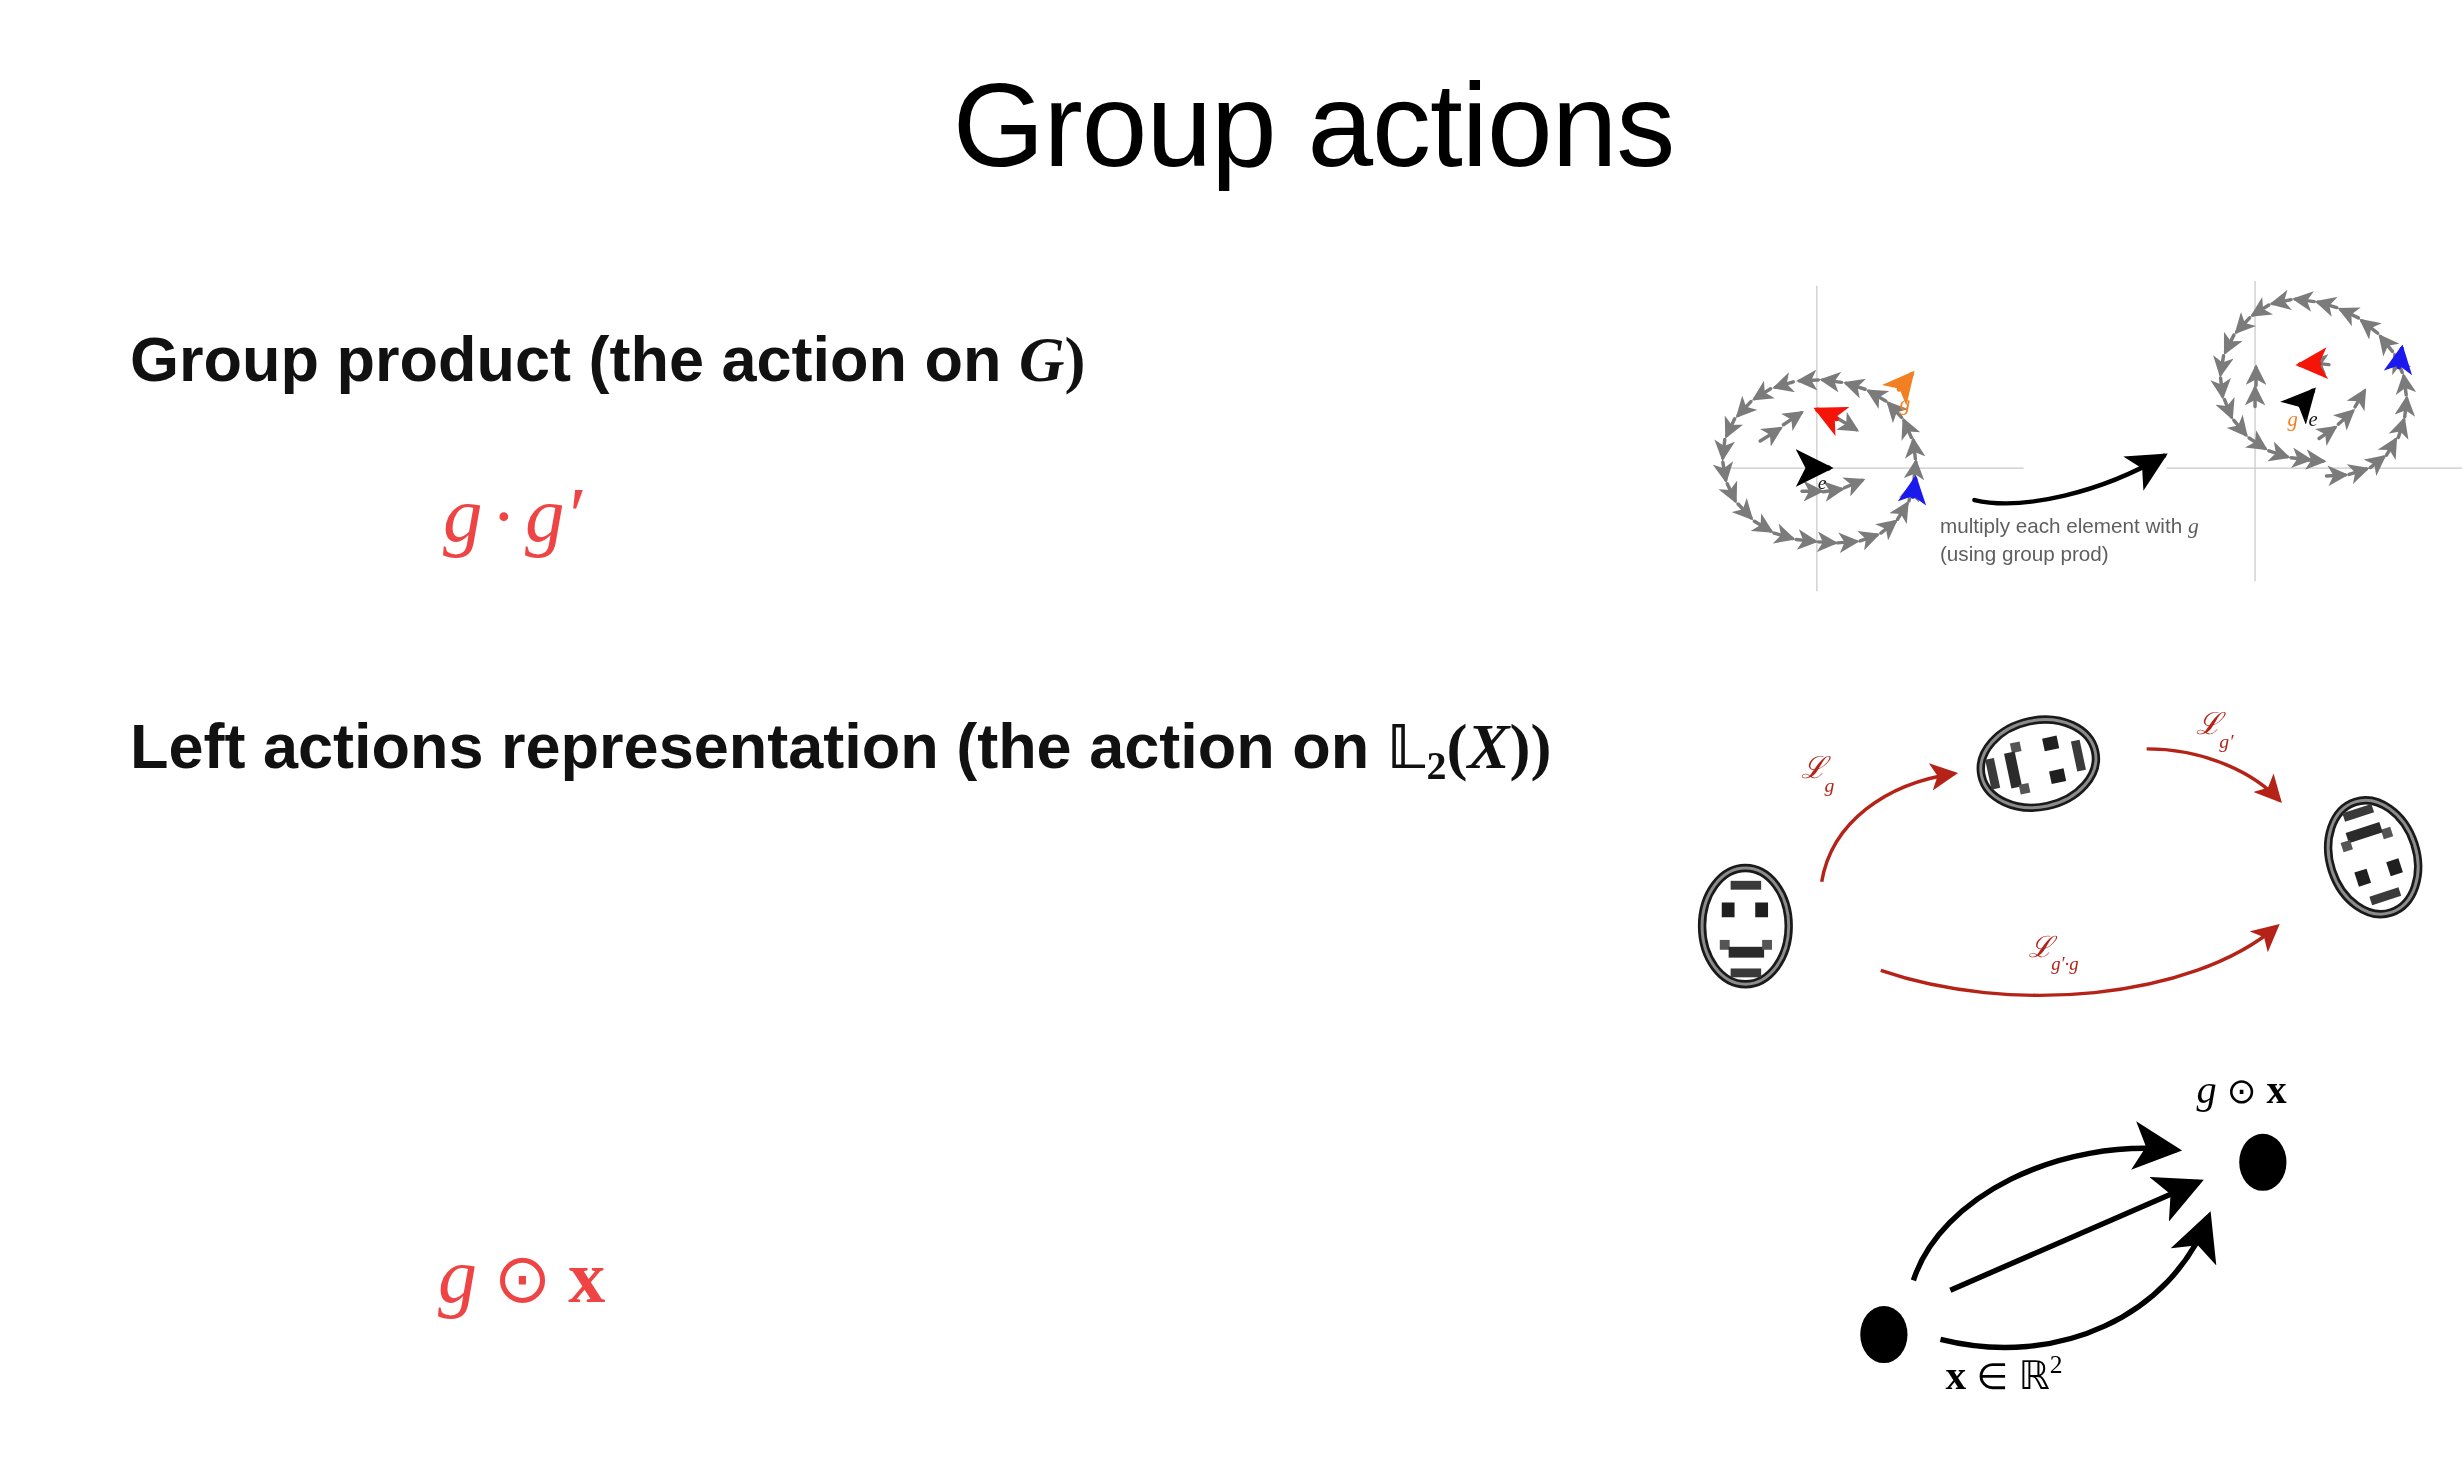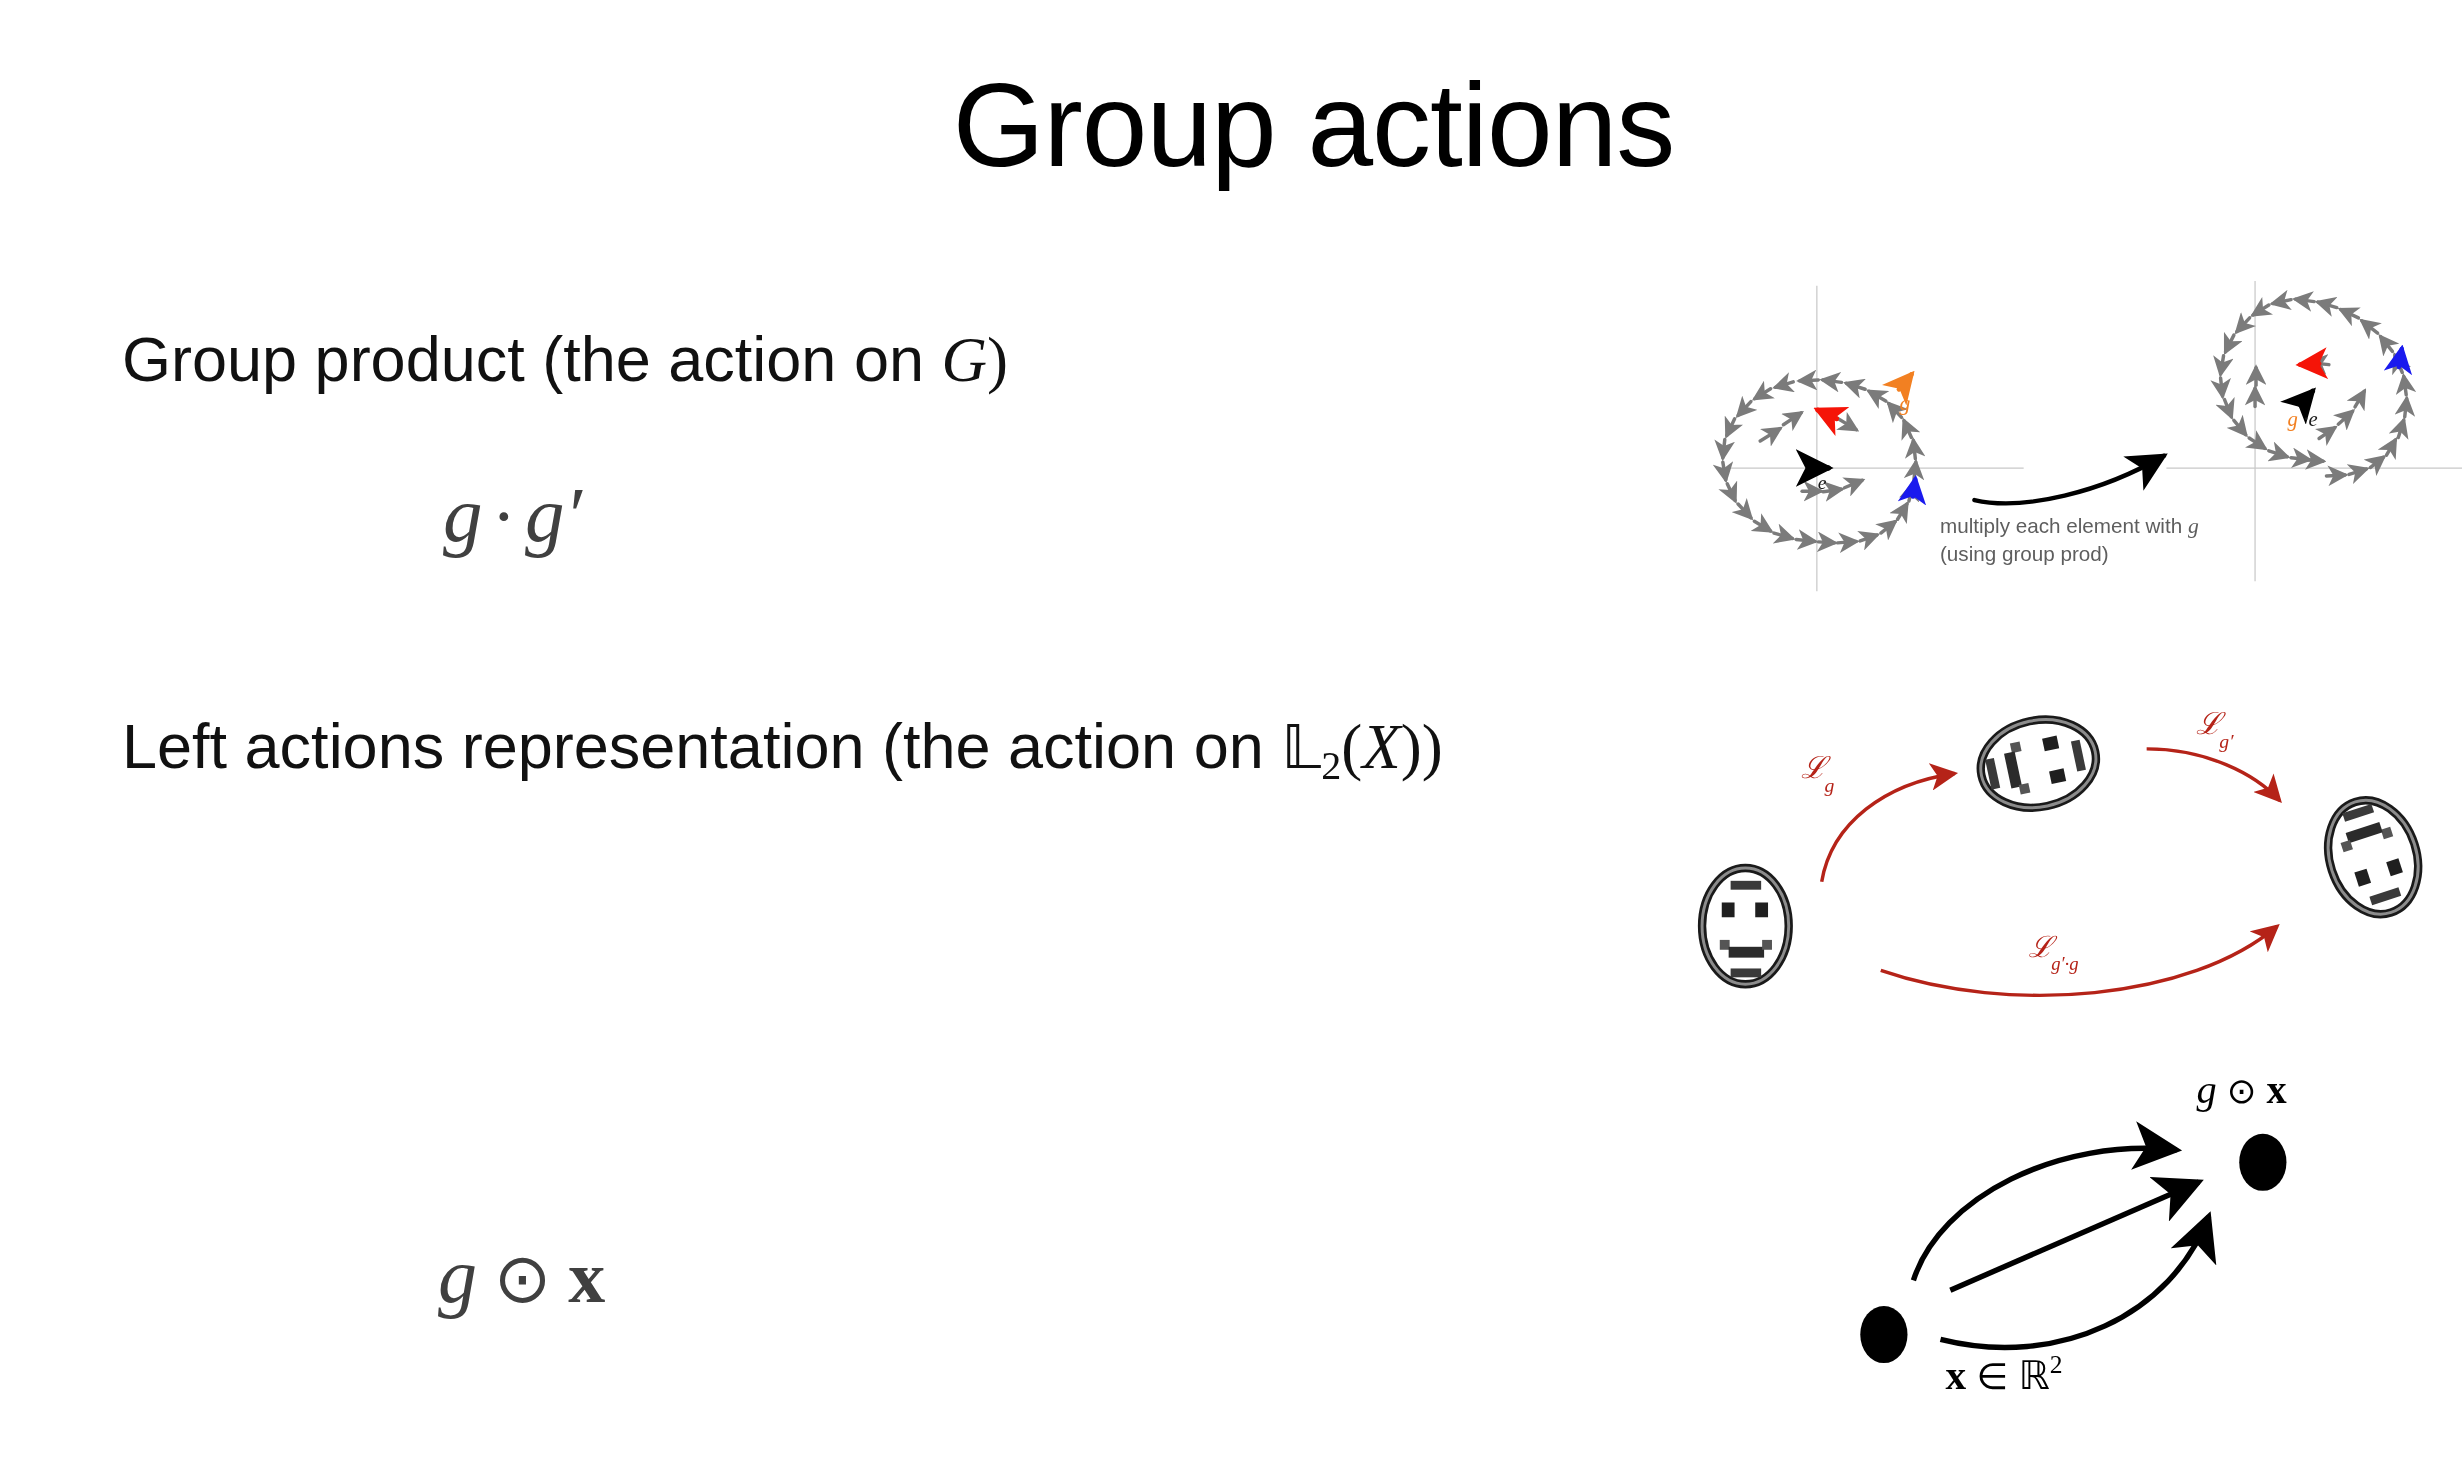--- a/index.html
+++ b/index.html
@@ -29,23 +29,23 @@
     font-size: 118px;
     line-height: 1.0;
     letter-spacing: -1px;
     color: #000000;
     white-space: nowrap;
   }
 
   
   .bullet-line {
     position: absolute;
-    left: 122px;
+    left: 130px;
     font-family: "Liberation Sans", sans-serif;
-    font-weight: 400;
+    font-weight: 700;
     font-size: 63px;
     line-height: 1.05;
     color: #111111;
     white-space: nowrap;
   }
   .bullet-line .math {
     font-family: "Liberation Serif", serif;
     font-style: italic;
     font-size: 63px;
   }
@@ -72,21 +72,21 @@
     font-size: 63px;
   }
 
   #bullet-1 { top: 326px; }
   #bullet-2 { top: 713px; }
   #bullet-3 { top: 1075px; }
 
   
   .formula {
     position: absolute;
-    color: #404040;
+    color: #ef4444;
     font-family: "Liberation Serif", serif;
     white-space: nowrap;
   }
   #formula-1 {
     left: 443px;
     top: 470px;
     font-size: 79px;
     font-style: italic;
   }
   #formula-1 .op {

